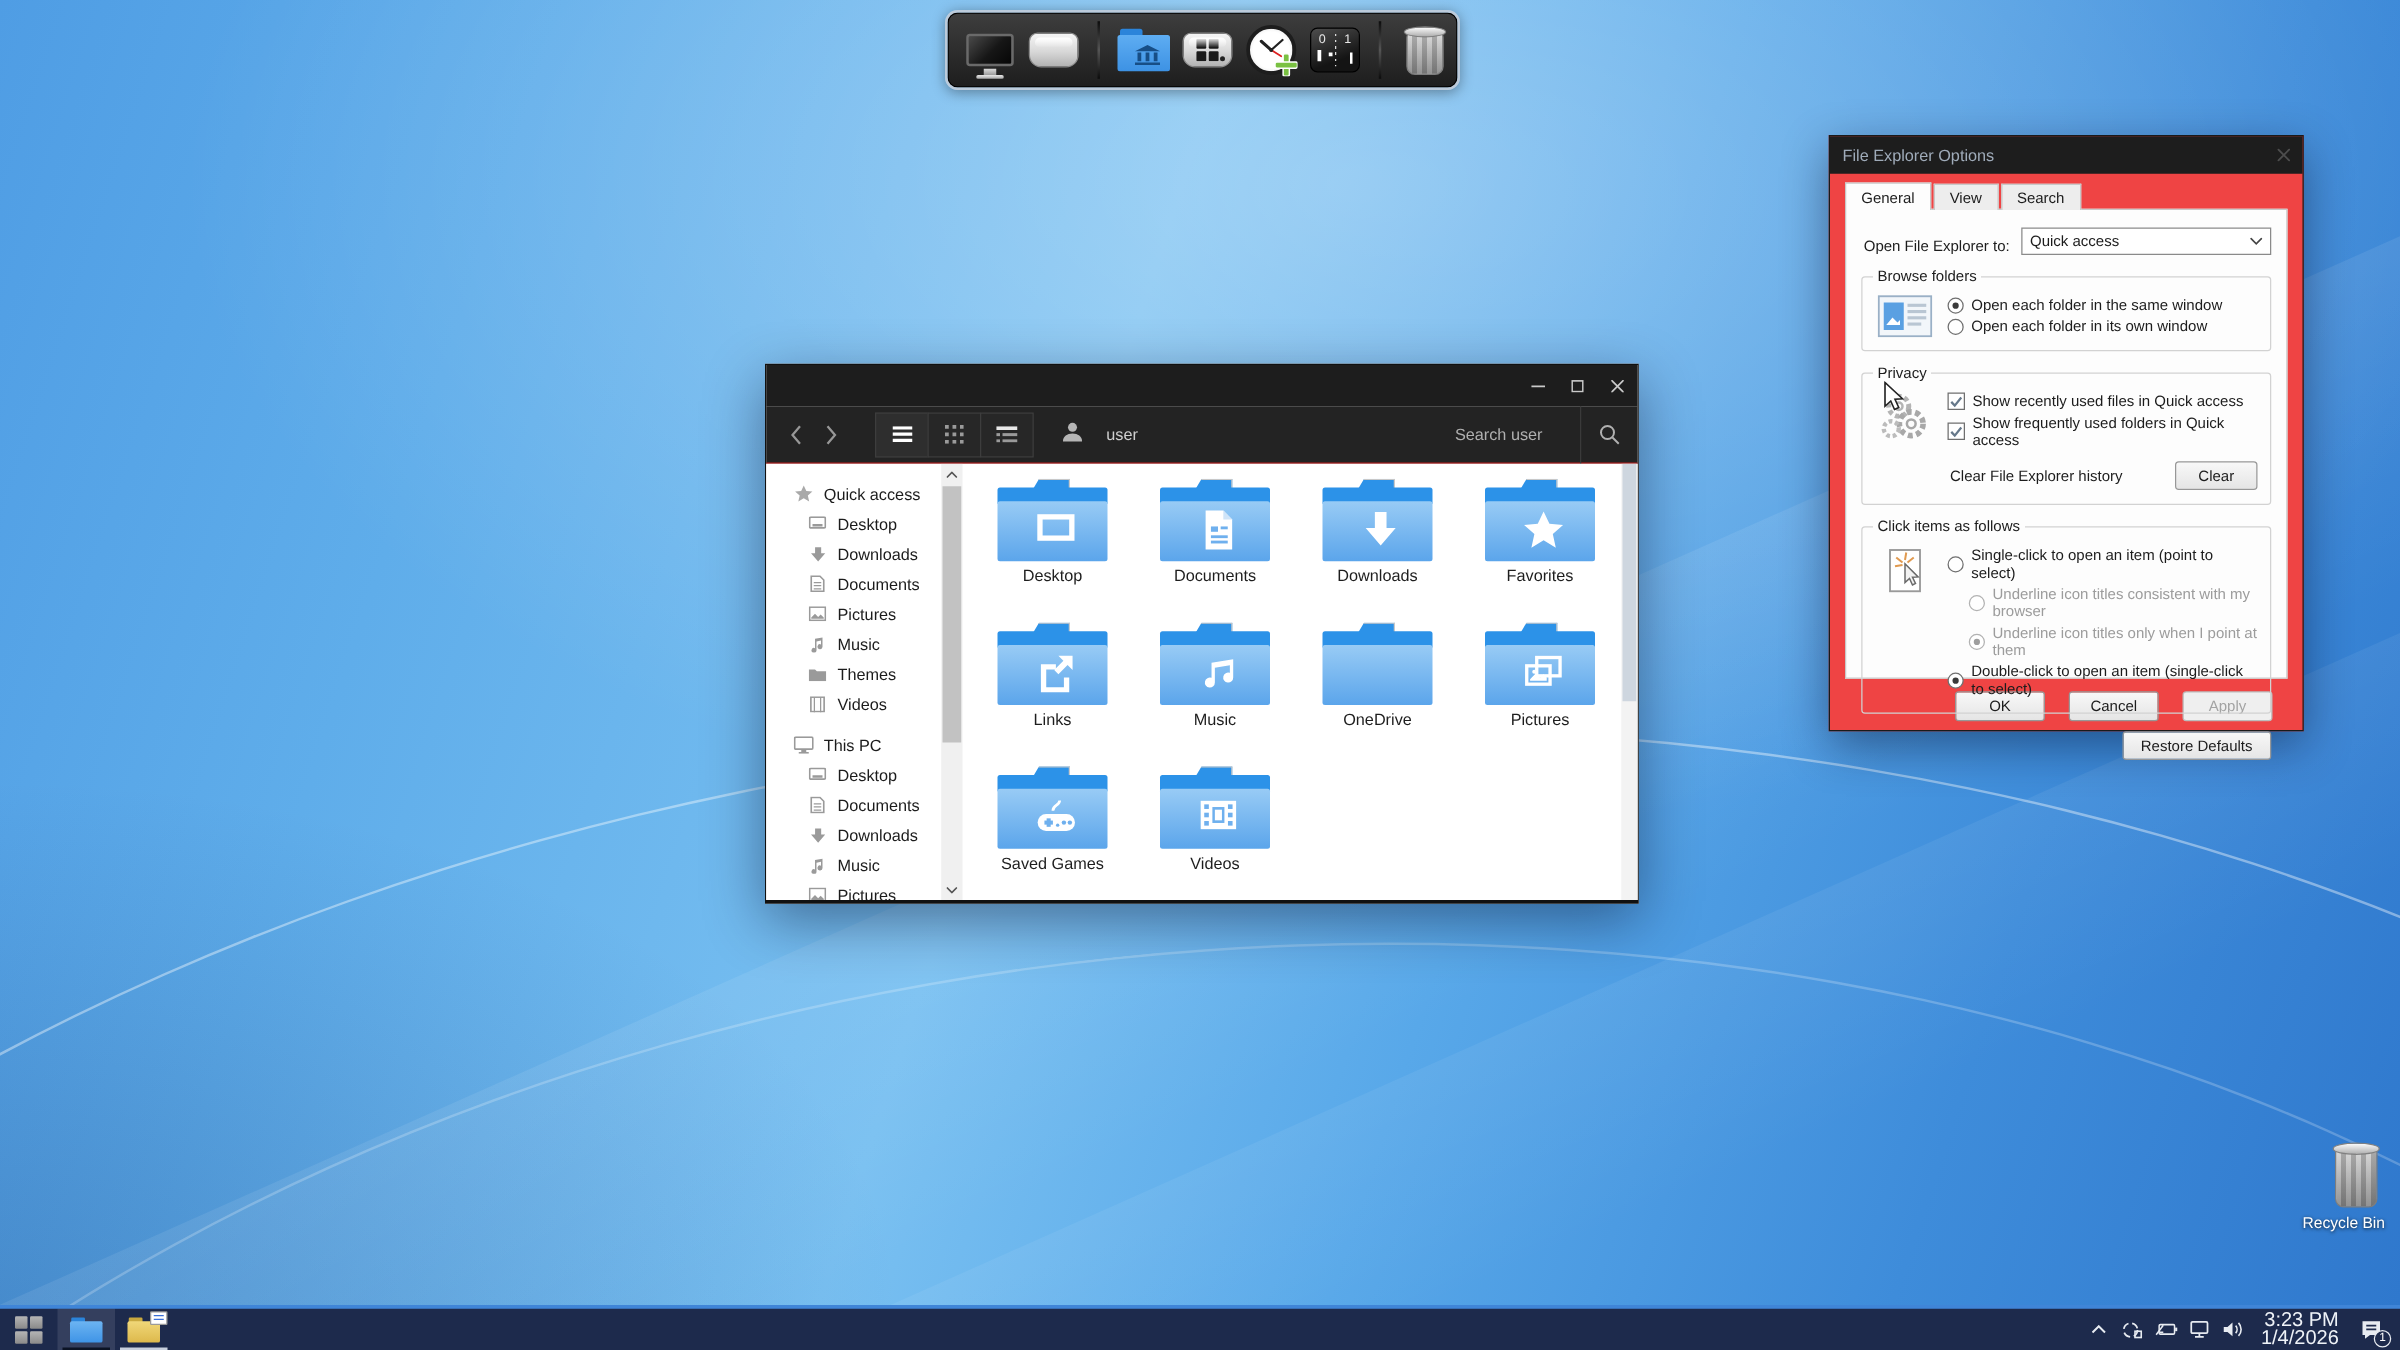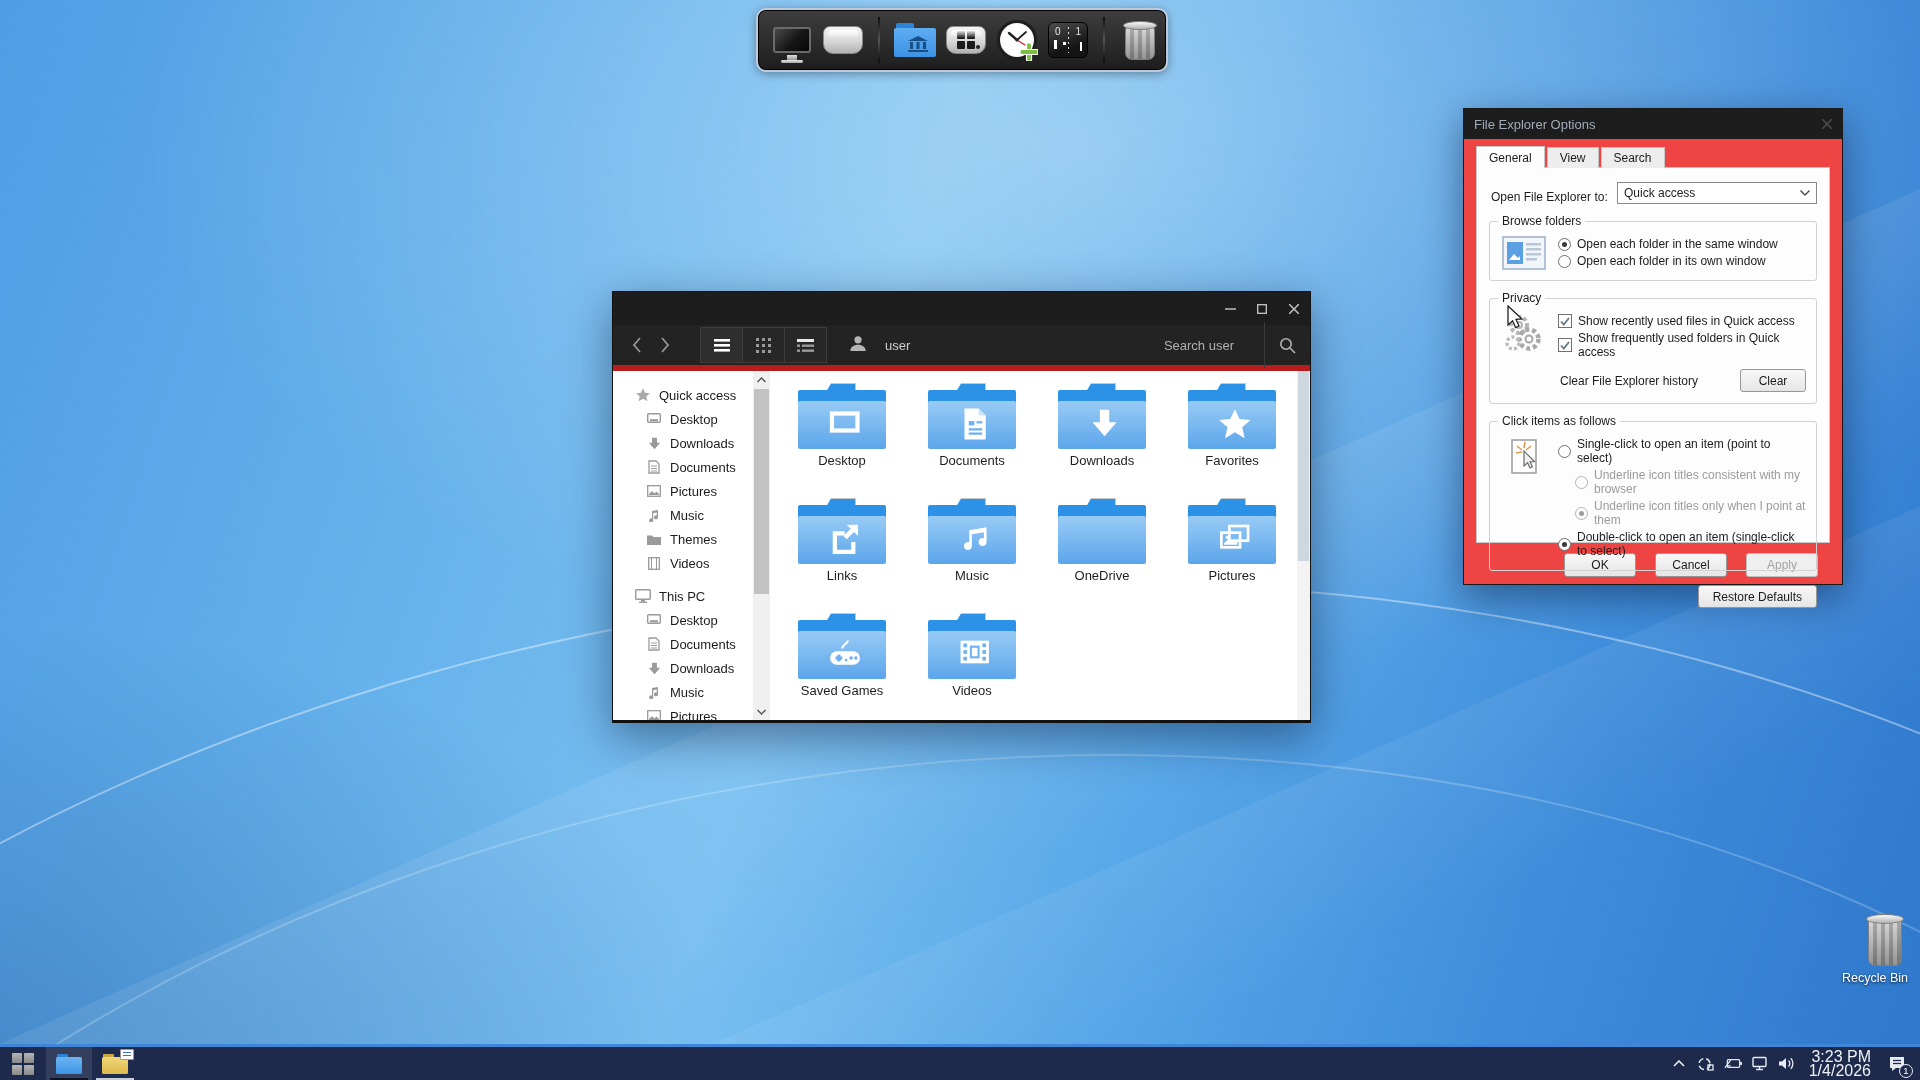--- a/index.html
+++ b/index.html
@@ -58,21 +58,21 @@
   .trash { position:relative; }
   .trash .can { border:1px solid #7d7d7d; border-radius:4px 4px 7px 7px;
      background:repeating-linear-gradient(90deg,#f0f0f0 0 4px,#bdbdbd 4px 8px), linear-gradient(#e8e8e8,#9c9c9c); background-blend-mode:multiply; }
   .trash .rim { position:absolute; border-radius:50%; background:linear-gradient(#fafafa,#b0b0b0); border:1px solid #808080; }
 
   
   .explorer { position:absolute; left:612px; top:291px; width:699px; height:432px; background:#fff;
     border:1px solid #111; border-bottom-width:3px; box-shadow:0 14px 44px rgba(0,10,40,0.45); display:flex; flex-direction:column; }
   .e-title { height:33px; background:#1d1d1d; display:flex; align-items:center; justify-content:flex-end; flex:none; }
   .cap-btn { width:32px; height:100%; display:flex; align-items:center; justify-content:center; }
-  .e-tool { height:46px; background:#232323; border-bottom:6px solid #b91c1c; display:flex; align-items:center; flex:none; padding:0 0 0 14px; gap:8px; }
+  .e-tool { height:46px; background:#232323; border-bottom:1px solid #b91c1c; display:flex; align-items:center; flex:none; padding:0 0 0 14px; gap:8px; }
   .nav-ch { width:20px; height:20px; display:flex; align-items:center; justify-content:center; }
   .viewgrp { display:flex; margin-left:18px; }
   .viewbtn { width:43px; height:36px; border:1px solid #3d3d3d; background:#272727; display:flex; align-items:center; justify-content:center; margin-left:-1px; }
   .viewbtn.active { background:#2e2e2e; }
   .tool-person { margin-left:14px; }
   .loc-text { color:#cfcfcf; font-size:13px; margin-left:10px; }
   .search-text { color:#b0b0b0; font-size:13px; margin-left:auto; margin-right:22px; }
   .search-btn { width:46px; height:46px; border-left:1px solid #3a3a3a; display:flex; align-items:center; justify-content:center; }
 
   .e-body { flex:1; display:flex; background:#fff; overflow:hidden; }

